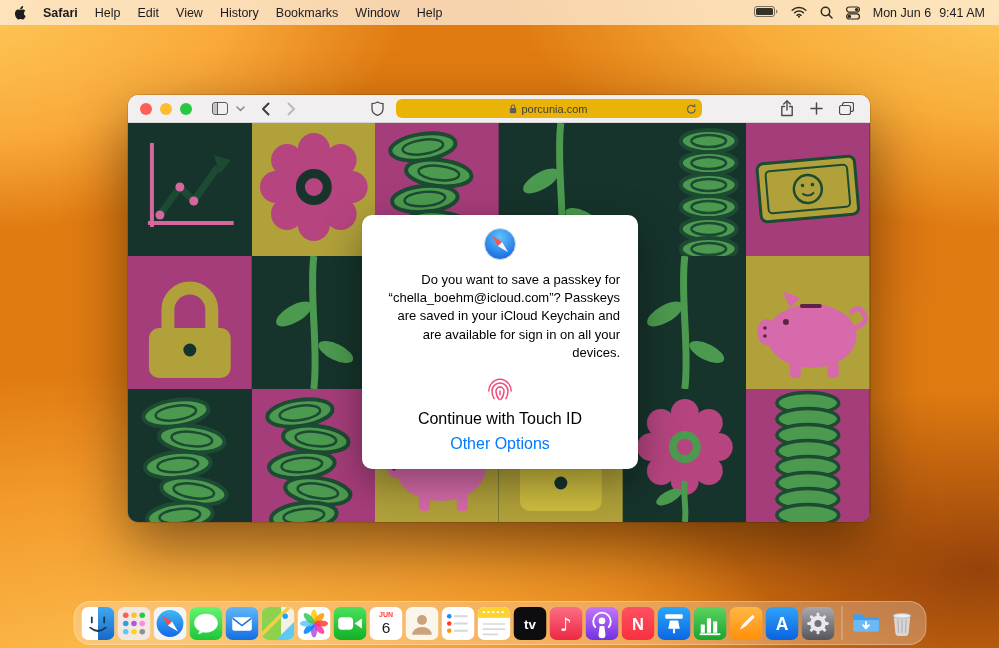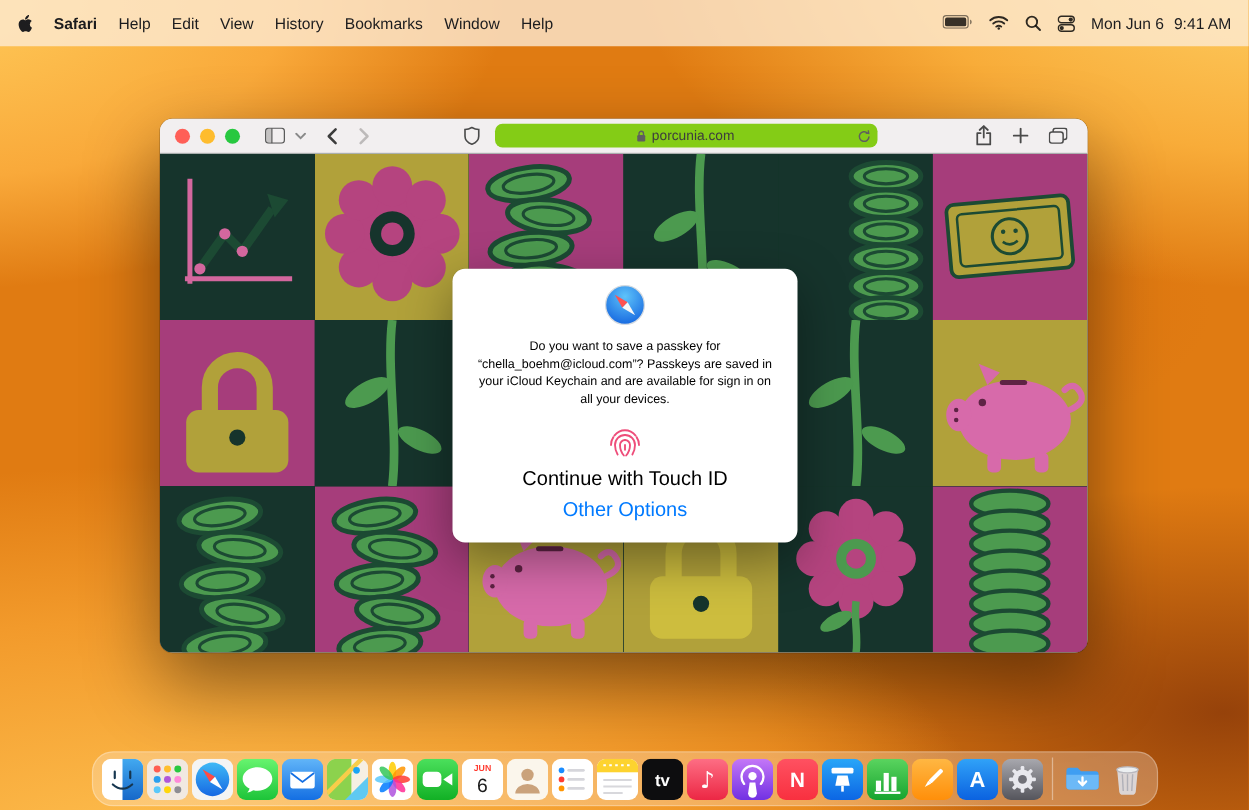--- a/index.html
+++ b/index.html
@@ -8,57 +8,57 @@
     background-image:
       radial-gradient(70% 55% at -5% 0%, #ffcb5a 0%, #f9a93a 40%, rgba(249,169,58,0) 65%),
       radial-gradient(80% 60% at 105% -5%, #ffd469 0%, #f8ac39 40%, rgba(248,172,57,0) 68%),
       radial-gradient(95% 70% at 12% 108%, #ffc252 0%, #f29a2b 45%, rgba(242,154,43,0) 72%),
       radial-gradient(55% 38% at 48% 66%, #c55f08 0%, rgba(197,95,8,0) 60%),
       radial-gradient(60% 45% at 98% 88%, #96420a 0%, rgba(150,66,10,0) 62%),
       radial-gradient(45% 30% at 70% 38%, #d96f10 0%, rgba(217,111,16,0) 60%);
   }
 
   
-  .menubar { position:absolute; top:0; left:0; right:0; height:37px; display:flex; align-items:center;
+  .menubar { position:absolute; top:0; left:0; right:0; height:25px; display:flex; align-items:center;
     padding:0 14px; background:rgba(252,236,215,.78); font-size:12.5px; color:#1c1c1e; z-index:50; }
   .menubar .left { display:flex; align-items:center; gap:17px; }
   .menubar .app-name { font-weight:700; }
   .menubar .menu-item { cursor:default; }
   .menubar .right { margin-left:auto; display:flex; align-items:flex-start; gap:13px; }
   .menubar .clock { display:flex; gap:8px; font-size:12.5px; }
 
   
   .window { position:absolute; left:128px; top:95px; width:742px; height:427px; border-radius:10px;
     overflow:hidden; background:#f2eff0; box-shadow:0 0 0 .5px rgba(0,0,0,.25), 0 24px 60px rgba(0,0,0,.45); }
   .toolbar { height:28px; display:flex; align-items:center; padding:0 12px; background:#f2eff0;
     border-bottom:1px solid #d7d4d5; }
   .traffic { display:flex; gap:8px; margin-right:16px; }
   .traffic span { width:12px; height:12px; border-radius:50%; display:block; }
   .tl-close { background:#ff5f57; } .tl-min { background:#febc2e; } .tl-zoom { background:#28c840; }
   .tb-btn { display:flex; align-items:center; justify-content:center; background:none; border:none; padding:0 4px; height:22px; cursor:default; }
-  .url-field { position:relative; width:306px; height:19px; margin:0 8px; background:#84cc16; border-radius:6px;
+  .url-field { position:relative; width:306px; height:19px; margin:0 8px; background:#eab308; border-radius:6px;
     display:flex; align-items:center; justify-content:center; gap:4px; font-size:11px; color:#3d3d3d; }
   .url-field .reload { position:absolute; right:5px; top:3.5px; }
   .spacer { flex:1; }
 
   
   .artwork { position:relative; height:399px; background:#16342c; display:grid;
     grid-template-columns:repeat(6,1fr); grid-template-rows:repeat(3,133px); }
   .tile { overflow:hidden; }
   .tile svg { display:block; width:100%; height:100%; }
 
   
   .dialog { position:absolute; left:234px; top:120px; width:276px; background:#fff; border-radius:10px;
     box-shadow:0 14px 40px rgba(0,0,0,.38), 0 0 0 .5px rgba(0,0,0,.08); z-index:10; }
   .dialog-header { display:flex; justify-content:space-between; align-items:center; padding:8px 13px 7px; border-bottom:1px solid #ebebeb; }
   .dialog-title { font-size:14.5px; font-weight:700; color:#000; }
   .dialog-cancel { font-size:12px; color:#007aff; background:none; border:none; cursor:default; }
   .dialog-body { text-align:center; padding:10px 18px 13px; }
   .dialog-body .safari-badge { margin:2px auto 10px; width:34px; height:34px; }
-  .dialog-msg { font-size:10px; line-height:1.4; color:#000; margin-bottom:9px; }
+  .dialog-msg { font-size:13px; line-height:1.4; color:#000; margin-bottom:9px;text-align:right; }
   .touchid { margin:2px auto 3px; width:36px; height:36px; }
   .continue-label { font-size:16px; color:#000; margin-top:2px; }
   .other-options { display:block; margin:7px auto 3px; font-size:16px; color:#007aff; background:none; border:none; cursor:default; }
 
   
   .dock { position:absolute; bottom:3px; left:50%; transform:translateX(-50%); display:flex; align-items:center;
     gap:3px; padding:4px 7px; background:rgba(255,246,236,.28); border:1px solid rgba(255,255,255,.28);
     border-radius:17px; z-index:50; }
   .dock-icon { width:33px; height:33px; }
   .dock-icon svg { display:block; width:100%; height:100%; }

